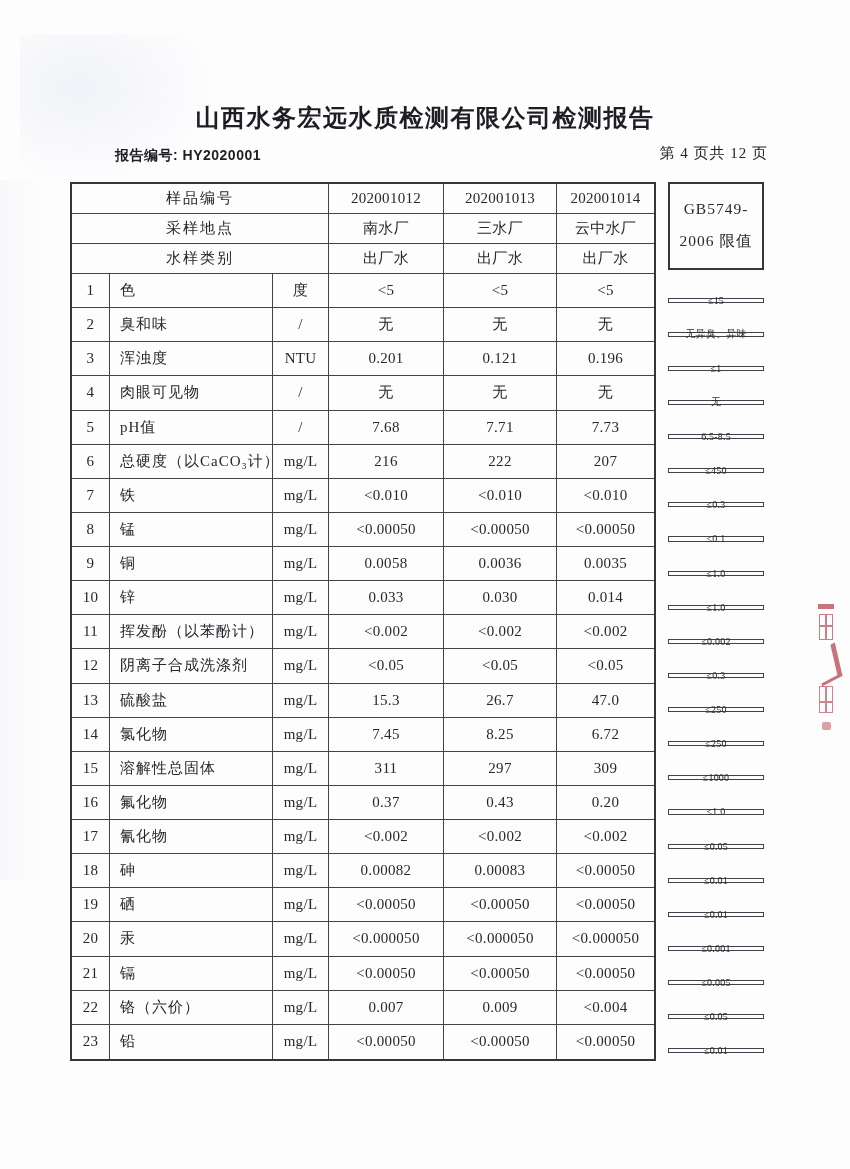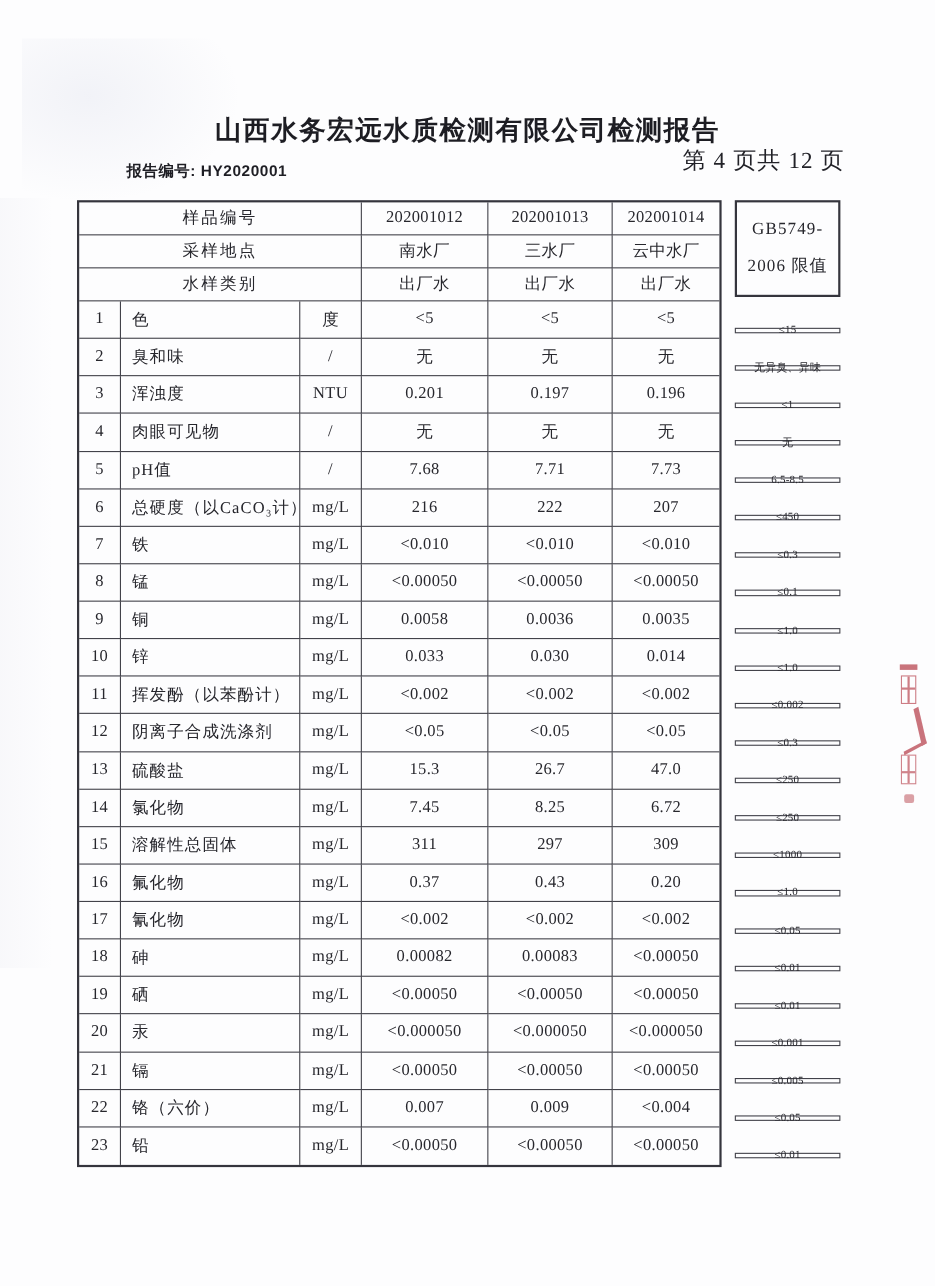--- a/index.html
+++ b/index.html
@@ -23,22 +23,22 @@
     position:absolute;top:102px;left:0;width:100%;text-align:center;
     font-family:"Liberation Sans","DejaVu Sans",sans-serif;
     font-weight:bold;font-size:24px;letter-spacing:1.5px;color:#1d1d23;
   }
   .meta-left{
     position:absolute;top:147px;left:83px;
     font-family:"Liberation Sans","DejaVu Sans",sans-serif;
     font-weight:bold;font-size:14px;color:#1e1e24;letter-spacing:0.5px;margin-left:32px;
   }
   .meta-right{
-    position:absolute;top:132px;right:82px;
-    font-size:21px;color:#222228;letter-spacing:1px;font-family:Liberation Serif, serif;
+    position:absolute;top:144px;right:82px;
+    font-size:15px;color:#222228;letter-spacing:1px;font-family:Liberation Serif, serif;
   }
   
   #main-grid{
     position:absolute;left:70px;top:182px;
     display:grid;
     grid-template-columns:38px 163px 56px 115px 113px 97px;
     grid-template-rows:30px 30px 30px repeat(23, 34.13px);
     border:2px solid #35353d;
     background:#fdfdfe;
   }
@@ -129,21 +129,21 @@
     <div class="cell br bb">2</div>
     <div class="cell br name bb">臭和味</div>
     <div class="cell br bb">/</div>
     <div class="cell br bb">无</div>
     <div class="cell br bb">无</div>
     <div class="cell bb">无</div>
     <div class="cell br bb">3</div>
     <div class="cell br name bb">浑浊度</div>
     <div class="cell br bb">NTU</div>
     <div class="cell br bb">0.201</div>
-    <div class="cell br bb">0.197</div>
+    <div class="cell br bb">0.121</div>
     <div class="cell bb">0.196</div>
     <div class="cell br bb">4</div>
     <div class="cell br name bb">肉眼可见物</div>
     <div class="cell br bb">/</div>
     <div class="cell br bb">无</div>
     <div class="cell br bb">无</div>
     <div class="cell bb">无</div>
     <div class="cell br bb">5</div>
     <div class="cell br name bb">pH值</div>
     <div class="cell br bb">/</div>

